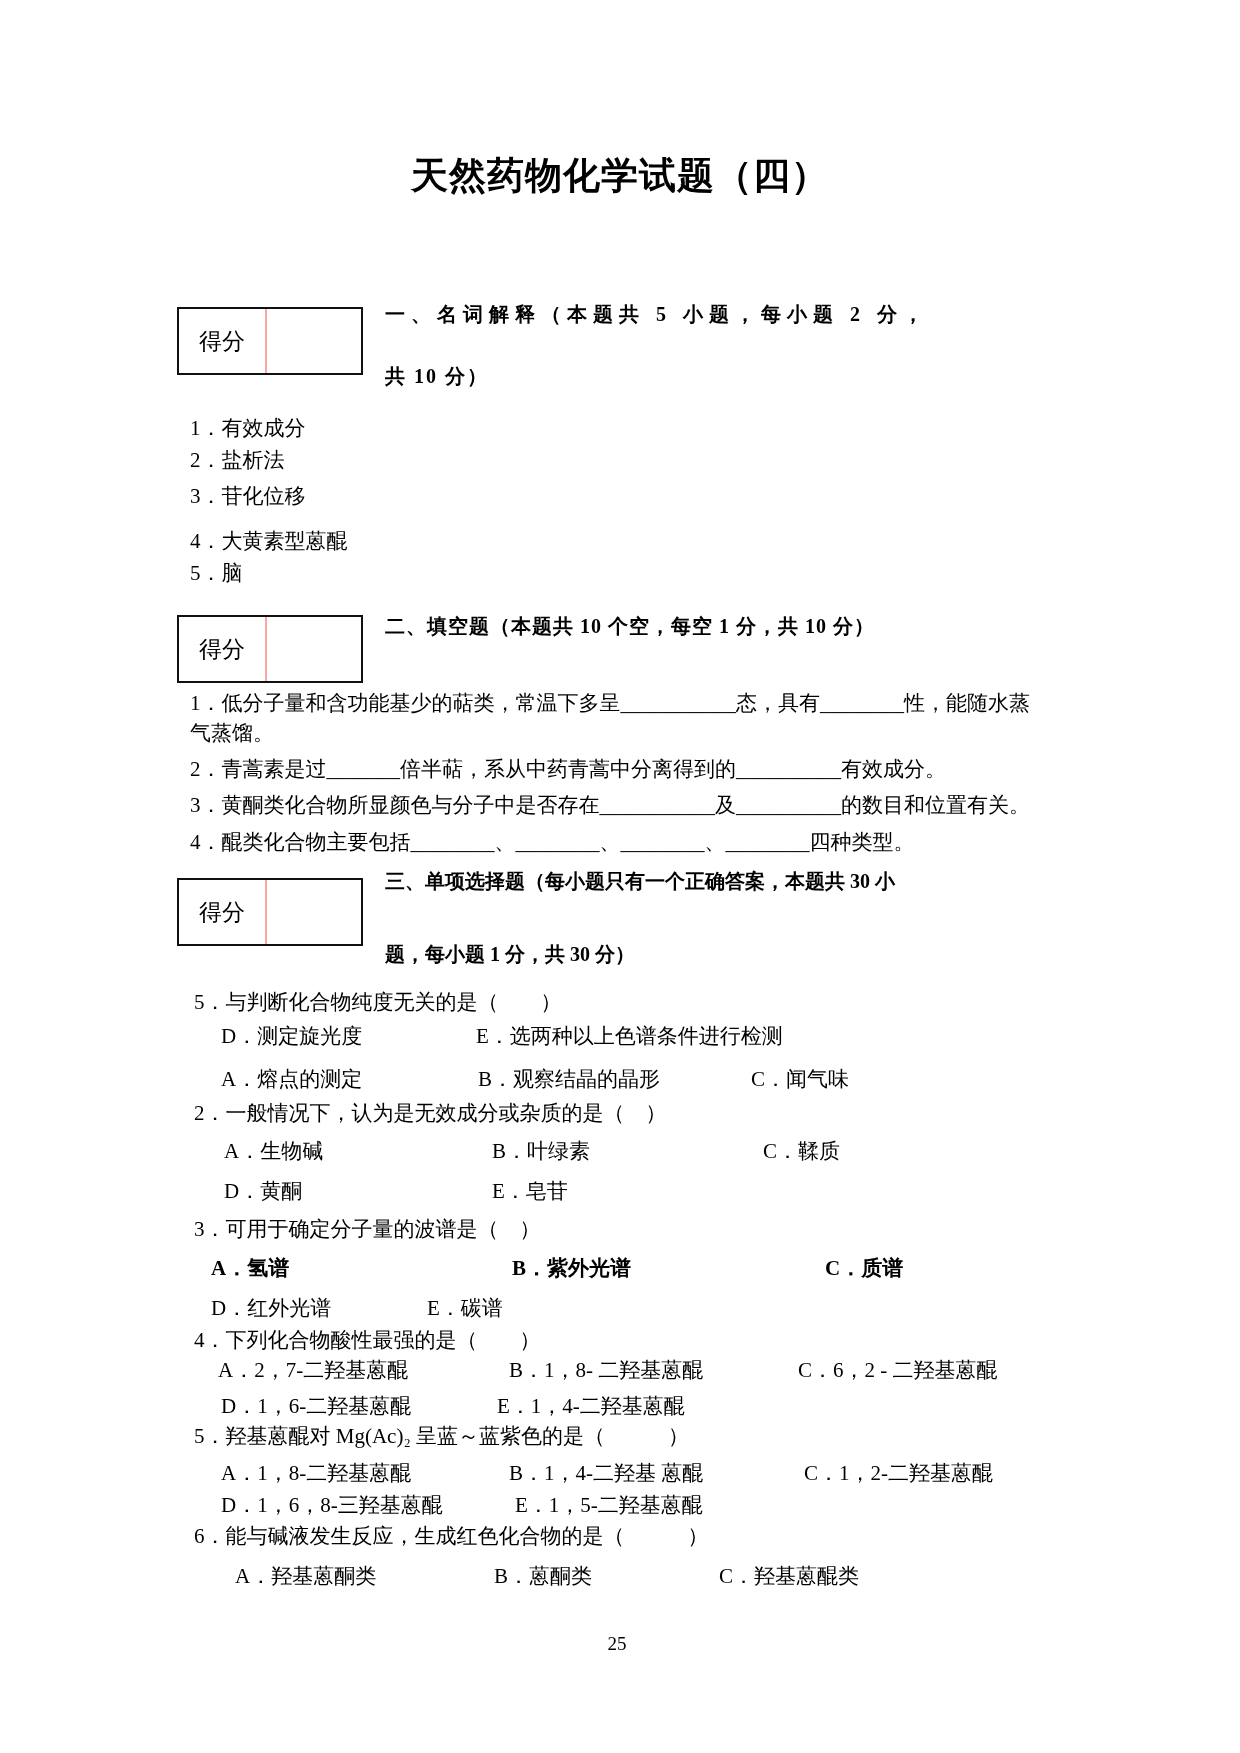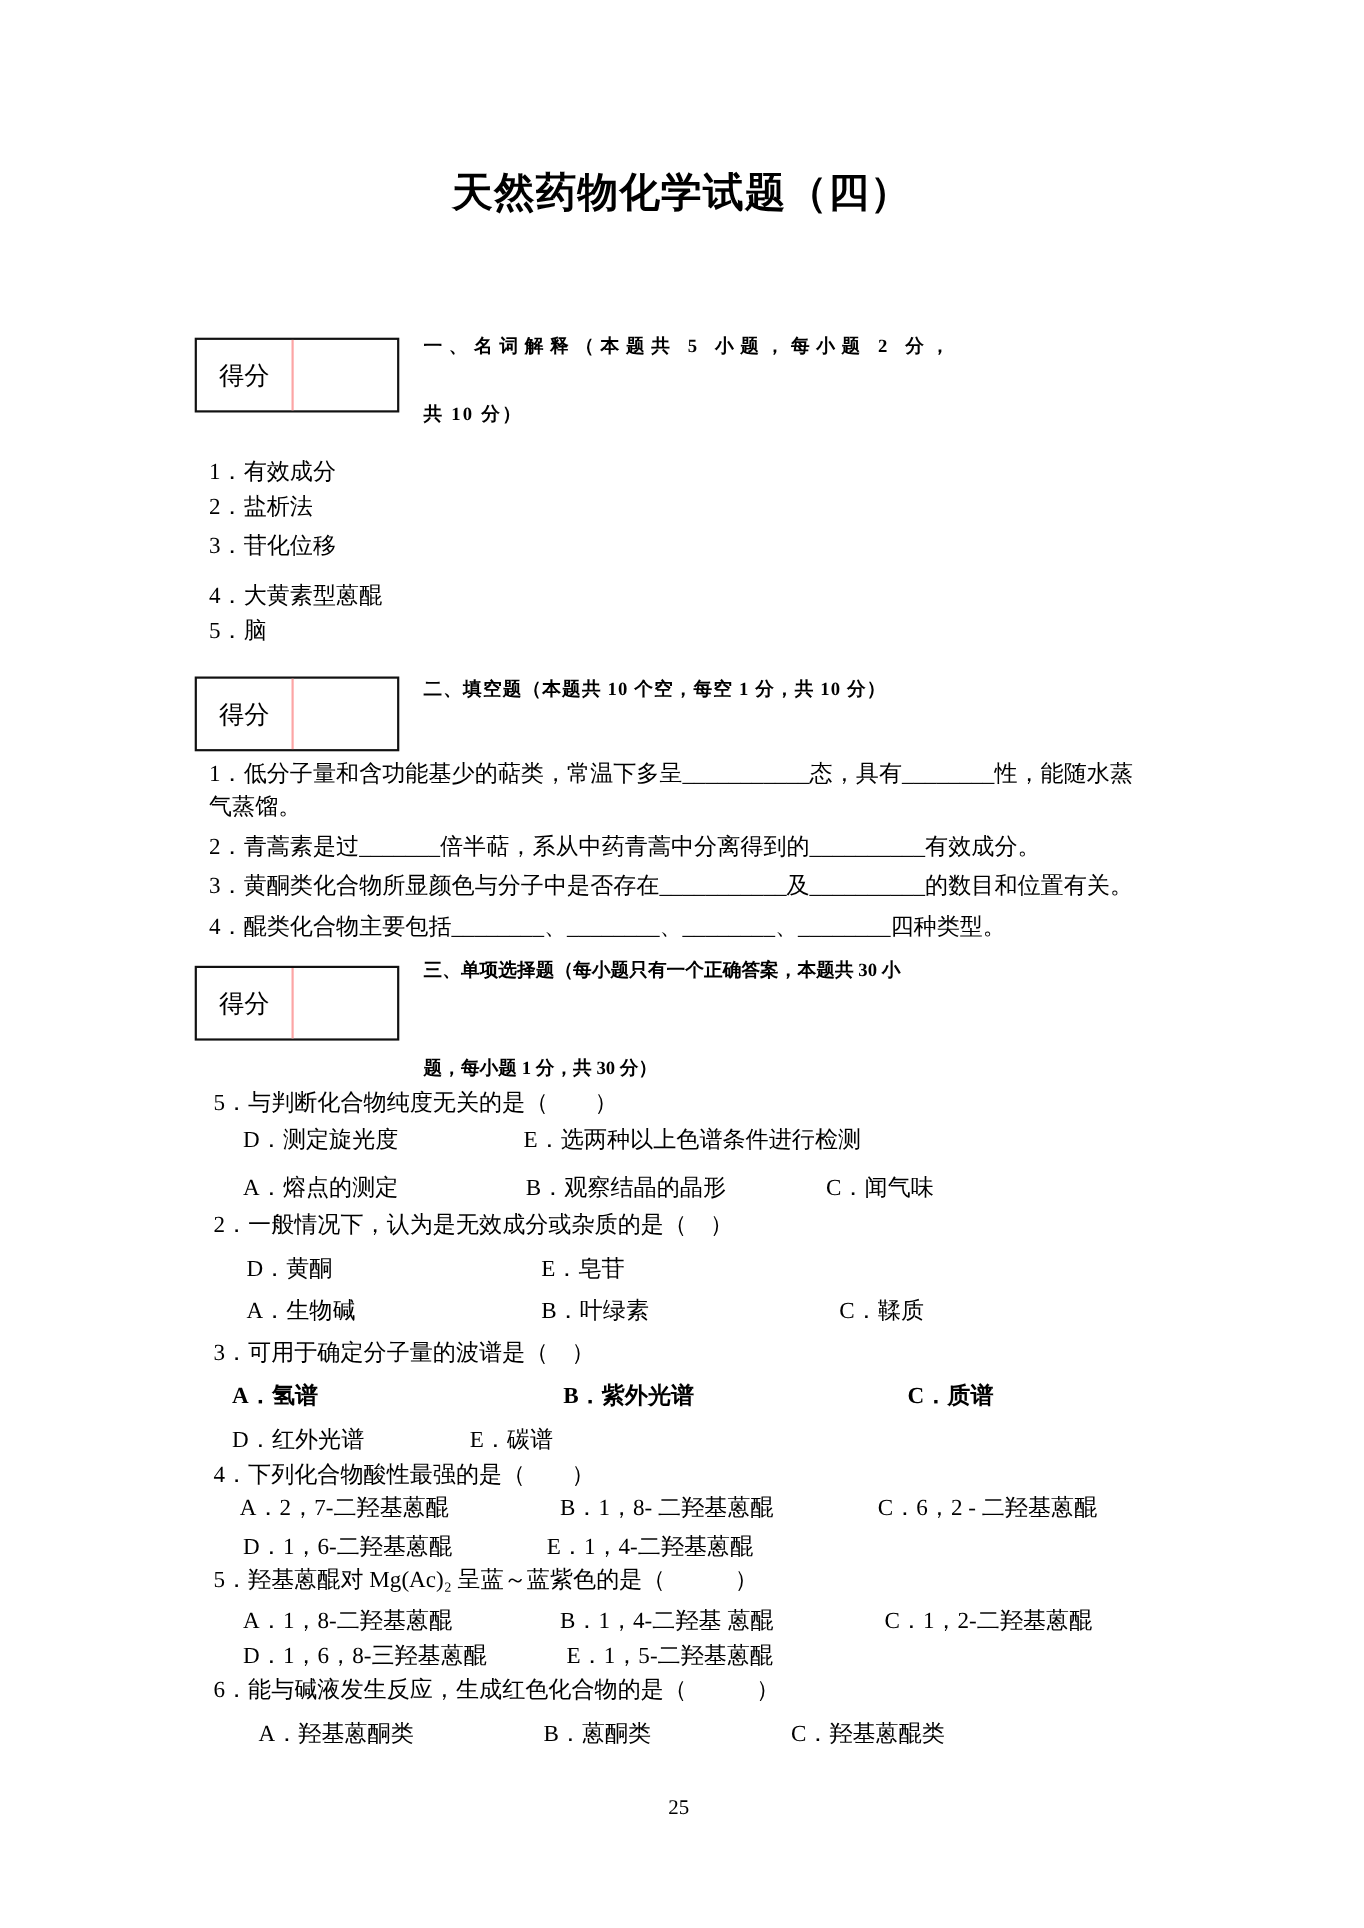--- a/index.html
+++ b/index.html
@@ -34,29 +34,29 @@
     font-family:Liberation Serif, serif;
   }
   .score-box .cell-value{flex:1;}
   .sb1{top:307px}
   .sb2{top:615px}
   .sb3{top:878px}
 
   
   .heading{
     position:absolute;left:385px;width:710px;
-    font-size:17px;font-weight:bold;
+    font-size:20px;font-weight:bold;
   }
   .heading p{margin:0;line-height:33px;}
   .h1{top:298px}
   .h1 .l1{letter-spacing:6px;}
   .h1 .l2{margin-top:29px;letter-spacing:2px;}
   .h2{top:610px;letter-spacing:1px;}
   .h3{top:865px}
-  .h3 .l2{margin-top:56px;}
+  .h3 .l2{margin-top:40px;}
 
   
   .s1-items{position:absolute;left:190px;top:412px;font-size:21px;}
   .s1-items div{line-height:32px;}
   .s1-items .i2{margin-top:4px;}
   .s1-items .i3{margin-top:13px;}
 
   
   .fill{position:absolute;left:190px;top:688px;width:900px;font-size:21px;}
   .fill div{line-height:30px;}
@@ -156,25 +156,25 @@
       <div class="row r-q1b">
         <span>D．测定旋光度</span><span>E．选两种以上色谱条件进行检测</span>
       </div>
       <div class="row r-q1a">
         <span>A．熔点的测定</span><span>B．观察结晶的晶形</span><span>C．闻气味</span>
       </div>
     </div>
 
     <div class="q2">
       <div class="qtext t">2．一般情况下，认为是无效成分或杂质的是（　）</div>
+      <div class="row r-q2a">
+        <span>A．生物碱</span><span>B．叶绿素</span><span>C．鞣质</span>
+      </div>
       <div class="row r-q2b">
         <span>D．黄酮</span><span>E．皂苷</span>
-      </div>
-      <div class="row r-q2a">
-        <span>A．生物碱</span><span>B．叶绿素</span><span>C．鞣质</span>
       </div>
     </div>
 
     <div class="q3">
       <div class="qtext t">3．可用于确定分子量的波谱是（　）</div>
       <div class="row r-q3a">
         <span>A．氢谱</span><span>B．紫外光谱</span><span>C．质谱</span>
       </div>
       <div class="row r-q3b">
         <span>D．红外光谱</span><span>E．碳谱</span>

